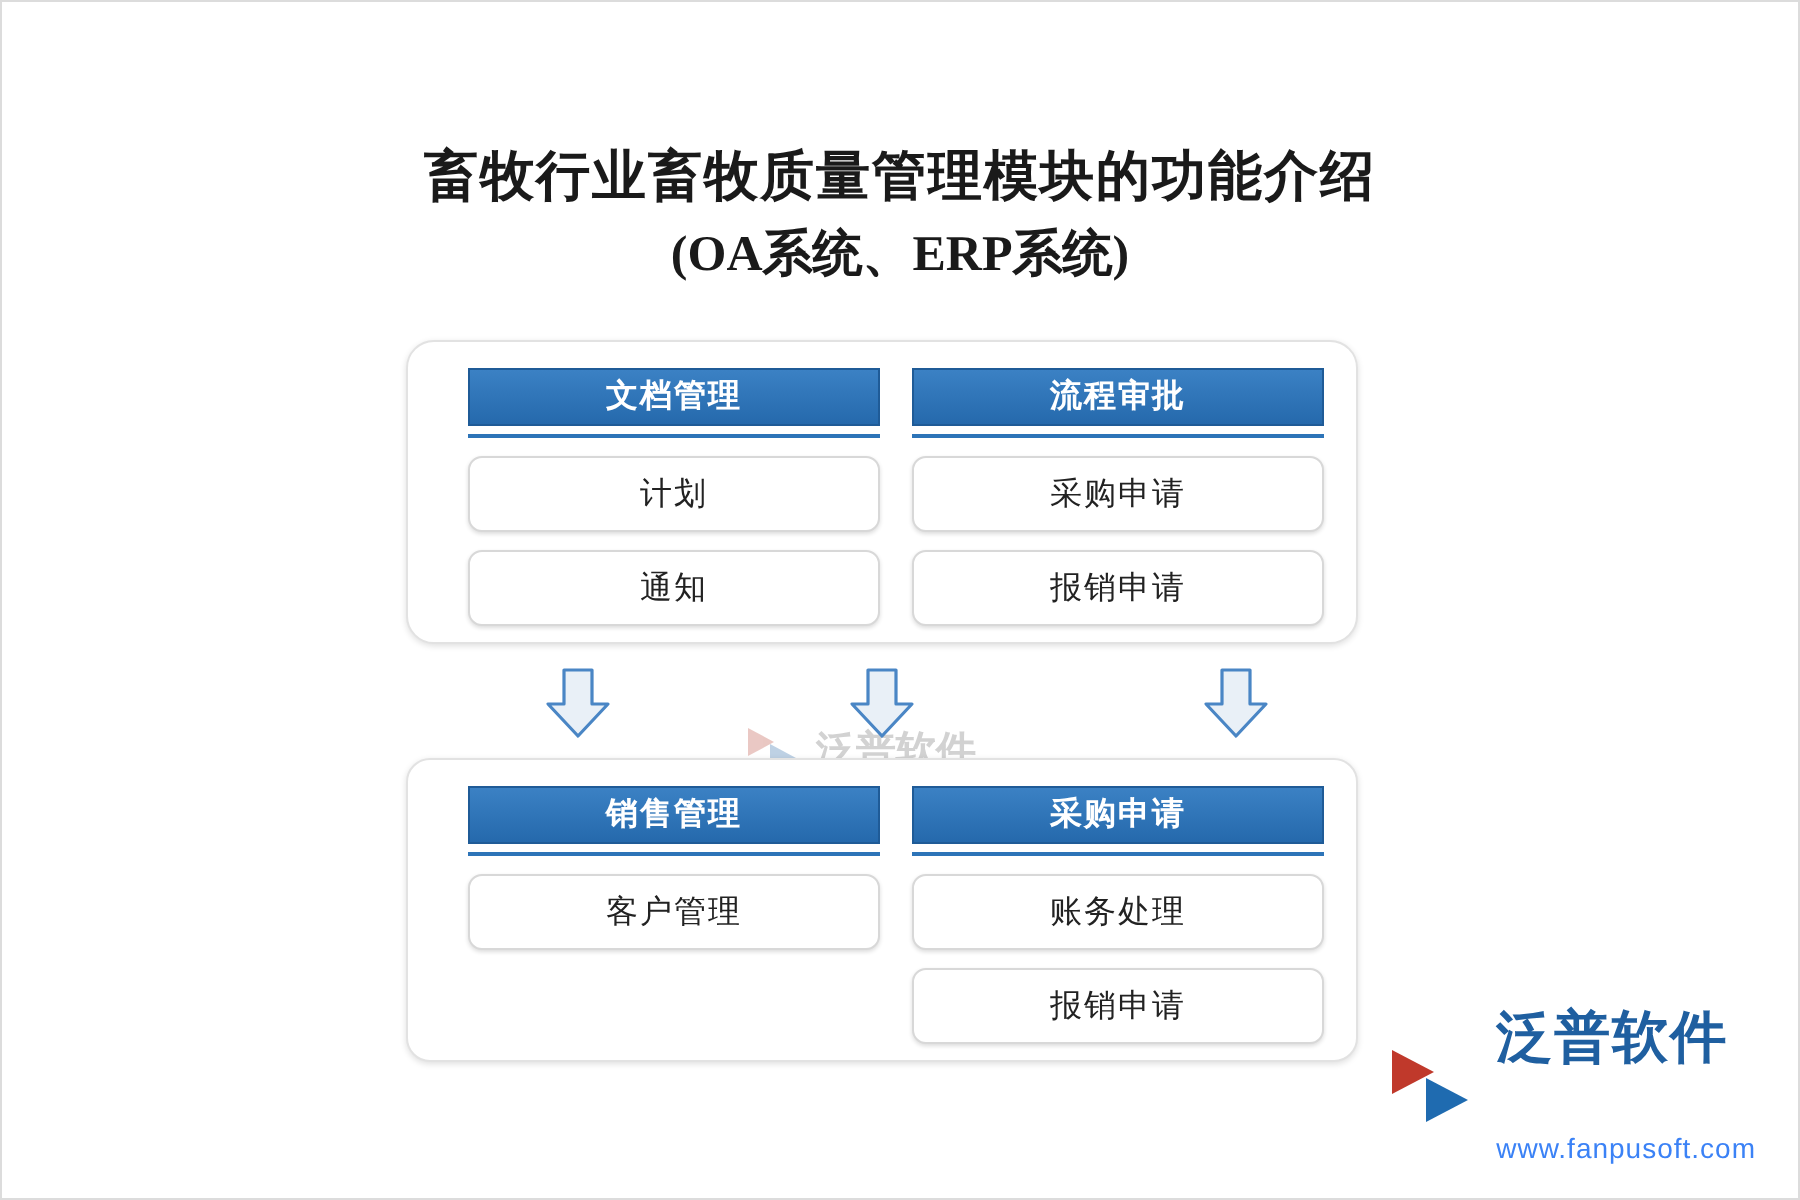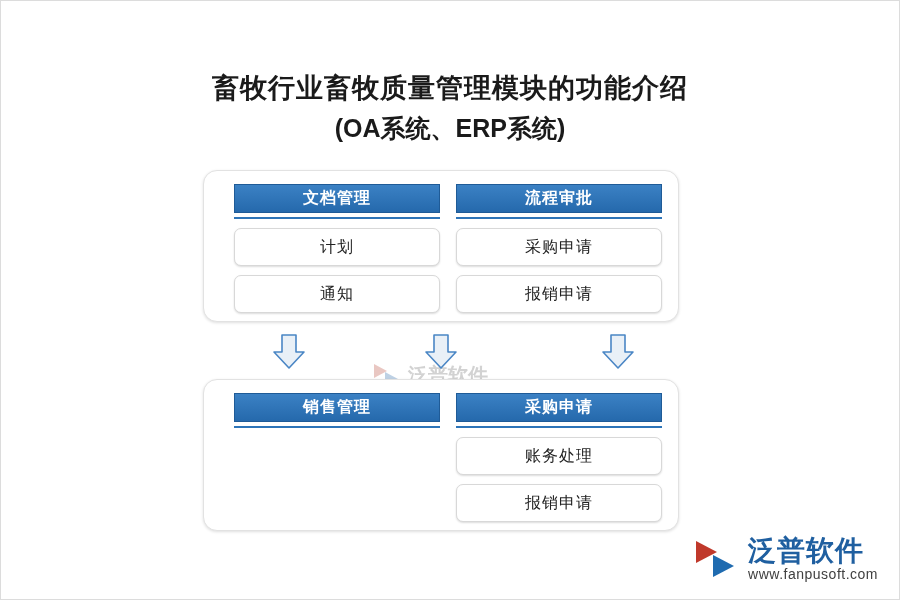--- a/index.html
+++ b/index.html
@@ -31,21 +31,21 @@
   }
   .title-line {
     font-size: 27px;
     font-weight: bold;
     color: #1a1a1a;
     letter-spacing: 1px;
     line-height: 40px;
     font-family: Liberation Serif, serif;
   }
   .title-line.second {
-    font-family: Liberation Sans, sans-serif;
+    font-family: Liberation Serif, serif;
     font-size: 25px;
     letter-spacing: 0px;
   }
 
   
   .wm-center {
     position: absolute;
     left: 372px;
     top: 358px;
     width: 170px;
@@ -96,20 +96,21 @@
     left: 203px;
     top: 170px;
     width: 476px;
     height: 152px;
   }
   .panel-bottom {
     left: 203px;
     top: 379px;
     width: 476px;
     height: 152px;
+    border-radius: 12px;
   }
   .col {
     position: absolute;
     width: 206px;
   }
   .col-left { left: 30px; top: 13px; }
   .col-right { left: 252px; top: 13px; }
 
   .head-box {
     height: 29px;
@@ -195,22 +196,23 @@
     line-height: 1.1;
   }
   .brand .cn {
     font-size: 28px;
     font-weight: bold;
     color: #1f5fa0;
     letter-spacing: 1px;
   }
   .brand .url {
     font-size: 14px;
-    color: #404040;
+    color: #3b82f6;
     letter-spacing: 0.5px;
+    margin-top: 32px;
   }
 </style>
 </head>
 <body>
 
 <div class="page-frame"></div>
 
 <div class="title-area">
   <div class="title-line">畜牧行业畜牧质量管理模块的功能介绍</div>
   <div class="title-line second">(OA系统、ERP系统)</div>
@@ -252,20 +254,21 @@
 <div class="arrow arrow-3">
   <svg width="34" height="36" viewBox="0 0 34 36">
     <polygon points="10,1 24,1 24,18 32,18 17,34 2,18 10,18" fill="#e9f0f7" stroke="#4a86c5" stroke-width="1.6" stroke-linejoin="round"></polygon>
   </svg>
 </div>
 
 <div class="panel panel-bottom">
   <div class="col col-left">
     <div class="head-box">销售管理</div>
     <div class="head-underline"></div>
+    <div class="item-box">客户管理</div>
   </div>
   <div class="col col-right">
     <div class="head-box">采购申请</div>
     <div class="head-underline"></div>
     <div class="item-box">账务处理</div>
     <div class="item-box">报销申请</div>
   </div>
 </div>
 
 <div class="brand">

